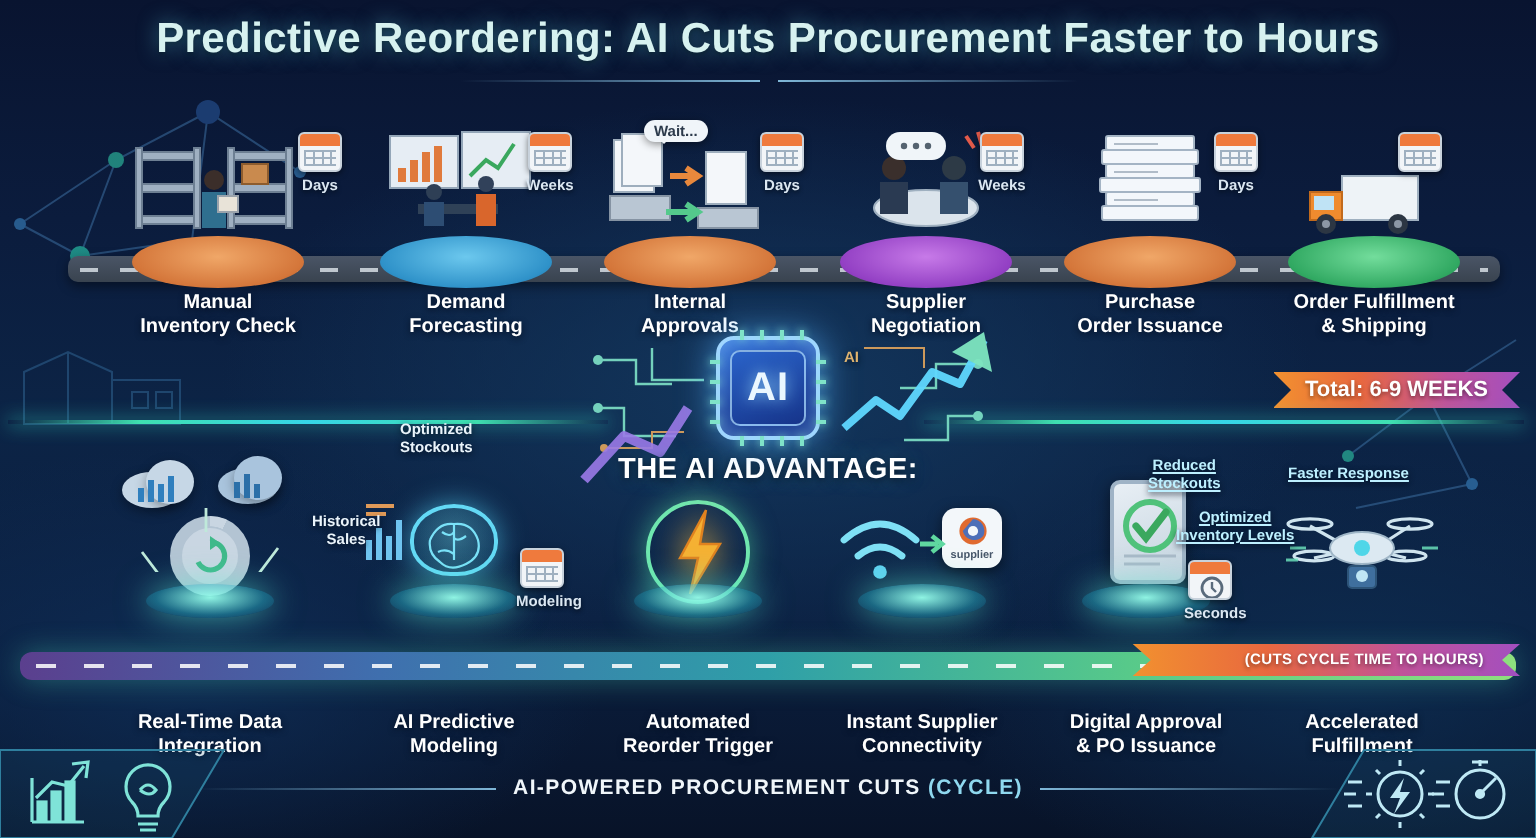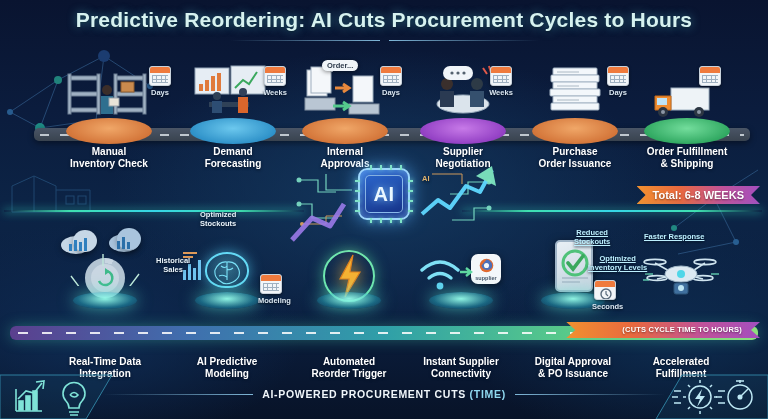--- a/index.html
+++ b/index.html
@@ -244,21 +244,21 @@
     <circle cx="56" cy="78" r="3" fill="#33d9b2"></circle>
   </svg>
   <svg class="net" style="left:4px;top:160px;" width="120" height="60">
     <g stroke="#2f6391" stroke-width="1" fill="none">
       <path d="M8,52 L8,26 L30,16 L52,26 L52,52 Z M30,16 L30,52 M52,30 L86,30 L86,52 L52,52"></path>
       <rect x="62" y="36" width="8" height="8"></rect>
         <rect x="74" y="36" width="8" height="8"></rect>
     </g>
   </svg>
 
-  <div class="title">Predictive Reordering: AI Cuts Procurement Cycles to Hours</div>
+  <div class="title">Predictive Reordering: AI Cuts Procurement Faster to Hours</div>
 
   <div class="band" id="band-top">
     <span class="line"></span>
     <span class="line r"></span>
   </div>
 
   <div class="section" id="sec-trad">
     <div class="road" id="road-trad"></div>
 
     <div class="stage" style="left:46px;top:6px;">
@@ -337,21 +337,21 @@
             </g>
           <rect x="6" y="36" width="30" height="12" fill="#b9c6d3" stroke="#8593a3"></rect>
           <g fill="#f4f7fa" stroke="#9eaebd">
               <rect x="54" y="14" width="20" height="26"></rect>
             </g>
           <rect x="50" y="42" width="30" height="10" fill="#b9c6d3" stroke="#8593a3"></rect>
           <path d="M36,26 L48,26 M44,22 L50,26 L44,30" stroke="#e8883c" stroke-width="3" fill="none"></path>
           <path d="M34,44 L48,44 M44,40 L50,44 L44,48" stroke="#54c98c" stroke-width="3" fill="none"></path>
         </svg>
       </div>
-      <div class="bubble" style="left:40px;top:-2px;">Order...</div>
+      <div class="bubble" style="left:40px;top:-2px;">Wait...</div>
       <div class="stage-label">Internal<br>Approvals</div>
     </div>
     <div class="cal" style="left:378px;top:10px;">
       <div class="calicon">
           <div class="top"></div>
           <div class="grid"></div>
         </div>
       <div class="caltxt">Days</div>
     </div>
 
@@ -428,21 +428,21 @@
       <div class="stage-label">Order Fulfillment<br>&amp; Shipping</div>
     </div>
     <div class="cal" style="left:697px;top:10px;">
       <div class="calicon">
           <div class="top"></div>
           <div class="grid"></div>
         </div>
     </div>
   </div>
 
-  <div class="ribbon" id="ribbon-trad">Total: 6-8 WEEKS</div>
+  <div class="ribbon" id="ribbon-trad">Total: 6-9 WEEKS</div>
 
   <div class="glowline" id="glow-l"></div>
   <div class="glowline" id="glow-r"></div>
 
   <svg class="net" style="left:296px;top:170px;opacity:.9;" width="70" height="66">
     <g stroke="#7fe3c8" stroke-width="1.2" fill="none">
       <path d="M2,10 h20 v12 h18 M2,34 h14 v14 h26 M30,4 v16 h26"></path>
     </g>
     <circle cx="3" cy="10" r="2.5" fill="#7fe3c8"></circle>
       <circle cx="3" cy="34" r="2.5" fill="#7fe3c8"></circle>
@@ -483,20 +483,21 @@
       <span class="pin" style="left:40px;bottom:-5px;width:2px;height:5px;"></span>
       <span class="pin" style="top:10px;left:-5px;height:2px;width:5px;"></span>
       <span class="pin" style="top:20px;left:-5px;height:2px;width:5px;"></span>
       <span class="pin" style="top:30px;left:-5px;height:2px;width:5px;"></span>
       <span class="pin" style="top:40px;left:-5px;height:2px;width:5px;"></span>
       <span class="pin" style="top:10px;right:-5px;height:2px;width:5px;"></span>
       <span class="pin" style="top:20px;right:-5px;height:2px;width:5px;"></span>
       <span class="pin" style="top:30px;right:-5px;height:2px;width:5px;"></span>
       <span class="pin" style="top:40px;right:-5px;height:2px;width:5px;"></span>
     </div>
+    <div class="hub-title">THE AI ADVANTAGE:</div>
   </div>
 
   <div class="section" id="sec-ai">
     <div class="road-ai"></div>
 
     <div class="ainode" style="left:44px;top:4px;">
       <div class="art">
         <div class="cloud" style="left:4px;top:10px;width:30px;height:18px;"></div>
         <div class="cloud" style="left:16px;top:4px;width:24px;height:22px;"></div>
         <div class="cloud" style="left:52px;top:8px;width:30px;height:18px;background:#a9c4dd;"></div>
@@ -660,21 +661,21 @@
     <span class="mini cy" style="left:588px;top:32px;">Optimized<br>Inventory Levels</span>
     <span class="mini cy" style="left:644px;top:10px;">Faster Response</span>
   </div>
 
   <div class="ribbon" id="ribbon-ai">
     <span class="sub">(CUTS CYCLE TIME TO HOURS)</span>
   </div>
 
   <div class="band" id="band-bottom">
     <span class="line"></span>
-    <span class="txt"><span>AI-POWERED PROCUREMENT CUTS</span> <span class="hl">(TIME)</span></span>
+    <span class="txt"><span>AI-POWERED PROCUREMENT CUTS</span> <span class="hl">(CYCLE)</span></span>
     <span class="line r"></span>
   </div>
 
   <div class="corner" style="left:0;bottom:0;">
     <svg width="128" height="48">
       <path d="M0,4 L112,4 L86,48 L0,48 Z" fill="rgba(30,90,120,.18)" stroke="#2f7f9e" stroke-width="1"></path>
       <g stroke="#7fe3d8" stroke-width="1.6" fill="none">
         <path d="M16,40 h26 M16,40 v-22"></path>
         <rect x="19" y="30" width="4" height="9" fill="#7fe3d8"></rect>
         <rect x="26" y="25" width="4" height="14" fill="#7fe3d8"></rect>

